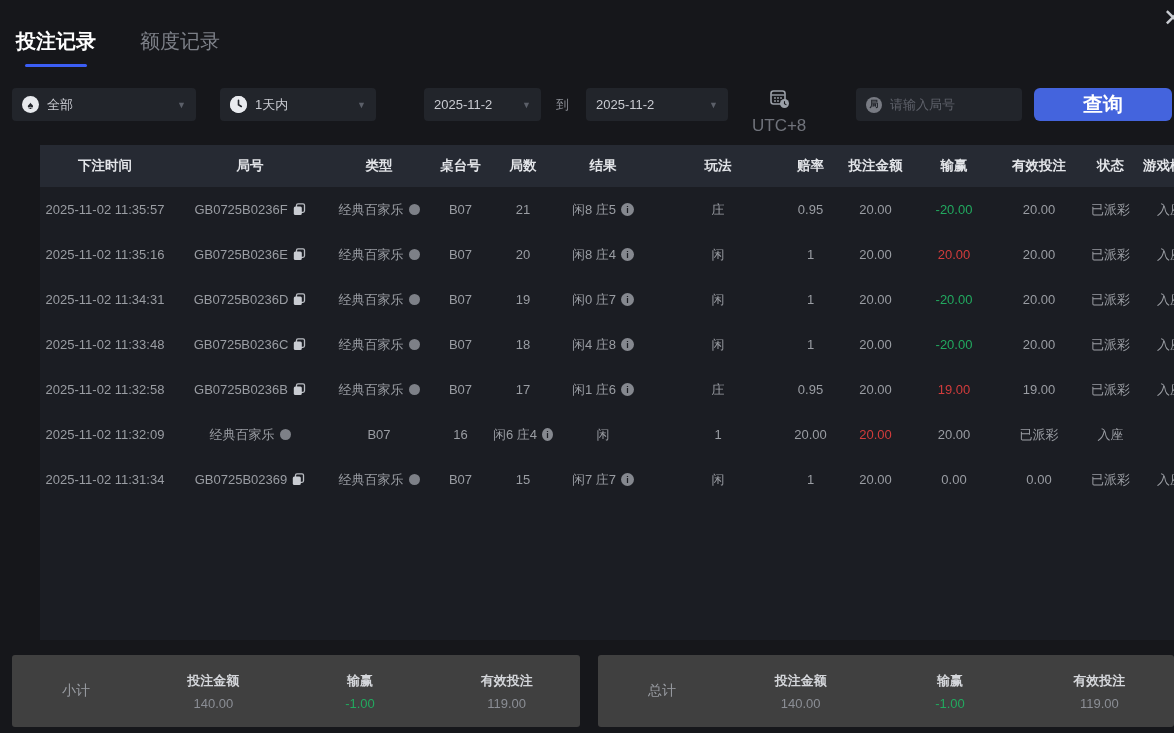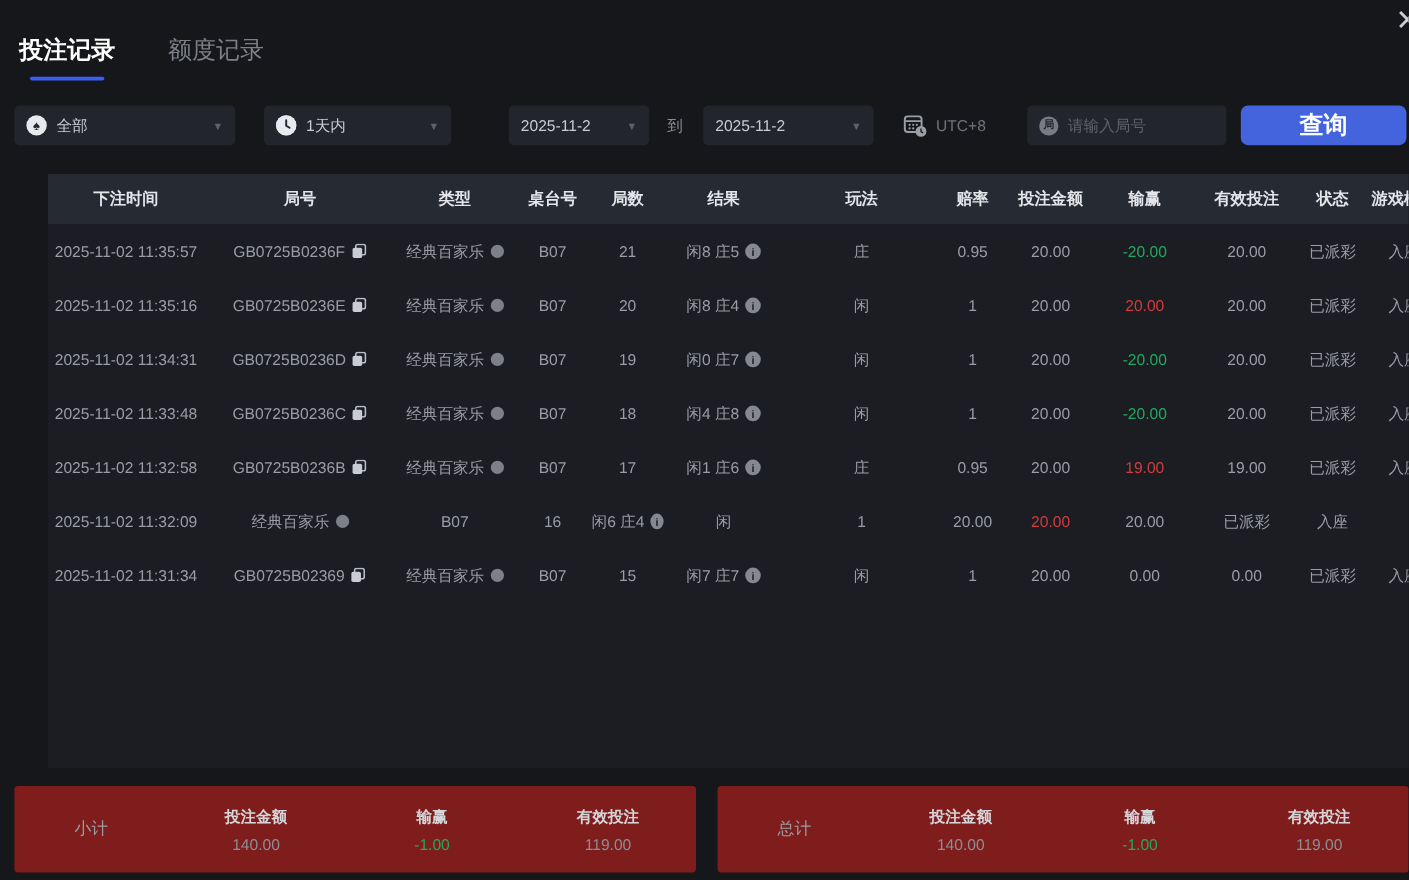--- a/index.html
+++ b/index.html
@@ -20,21 +20,21 @@
   .f-item { position:absolute; top:88px; height:33px; background:#22252b; border-radius:4px;
             display:flex; align-items:center; padding:0 10px; font-size:13px; color:#c9cbd1; cursor:pointer; }
   .circle-icon { width:17px; height:17px; border-radius:50%; background:#e8eaee; color:#22252b;
                  display:inline-flex; align-items:center; justify-content:center; font-size:11px; margin-right:8px; flex:0 0 auto; }
   .caret { position:absolute; right:10px; font-size:9px; color:#5c6069; }
   .f-game { left:12px; width:184px; }
   .f-time { left:220px; width:156px; }
   .f-date1 { left:424px; width:117px; }
   .f-date2 { left:586px; width:142px; }
   .to-label { position:absolute; top:88px; left:556px; height:33px; display:flex; align-items:center; font-size:13px; color:#8a8d94; }
-  .tz { position:absolute; top:88px; left:752px; height:33px; display:flex; align-items:center; gap:7px; font-size:13px; color:#70737b; }
+  .tz { position:absolute; top:88px; left:752px; height:33px; display:flex; align-items:center; gap:7px; font-size:17px; color:#70737b;flex-direction:column; }
   .f-round { position:absolute; top:88px; left:856px; width:166px; height:33px; background:#22252b; border-radius:4px;
              display:flex; align-items:center; padding:0 10px; }
   .round-badge { width:16px; height:16px; border-radius:50%; background:#787b83; color:#22252b; font-size:9px; font-weight:bold;
                  display:inline-flex; align-items:center; justify-content:center; margin-right:8px; flex:0 0 auto; }
   .f-round input { background:transparent; border:none; outline:none; color:#c9cbd1; font-size:13px; width:110px;
                    font-family:"Liberation Sans","DejaVu Sans",sans-serif; }
   .f-round input::placeholder { color:#5e616a; }
   .search-btn { position:absolute; top:88px; left:1034px; width:138px; height:33px; background:#4464dd; border:none;
                 border-radius:6px; color:#ffffff; font-size:20px; font-weight:bold; cursor:pointer;
                 font-family:"Liberation Sans","DejaVu Sans",sans-serif; }
@@ -48,21 +48,21 @@
   .trow { height:45px; }
   .td { display:flex; align-items:center; justify-content:center; font-size:13px; color:#9a9da3; gap:5px; white-space:nowrap; }
   .td .copy-icon { display:inline-flex; cursor:pointer; }
   .game-dot { width:11px; height:11px; border-radius:50%; background:#7d8087; display:inline-block; }
   .info-icon { width:13px; height:13px; border-radius:50%; background:#85888f; color:#1b1d23; font-size:9px; font-weight:bold;
                display:inline-flex; align-items:center; justify-content:center; font-style:normal; cursor:pointer; }
   .win-green { color:#22a95f; }
   .win-red { color:#d23c3c; }
 
   
-  .sumbox { position:absolute; top:655px; height:72px; background:#7f1d1d; border-radius:3px; display:flex; align-items:center; }
+  .sumbox { position:absolute; top:655px; height:72px; background:#404040; border-radius:3px; display:flex; align-items:center; }
   .sumbox.left { left:12px; width:568px; }
   .sumbox.right { left:598px; width:576px; }
   .sum-label { width:128px; text-align:center; font-size:14px; color:#9a9da3; }
   .sum-group { flex:1; text-align:center; }
   .sum-k { font-size:13px; font-weight:bold; color:#d4d6da; margin-bottom:6px; }
   .sum-v { font-size:13px; color:#8b8e95; }
   .sum-v.win-green { color:#22a95f; }
 </style>
 </head>
 <body>

